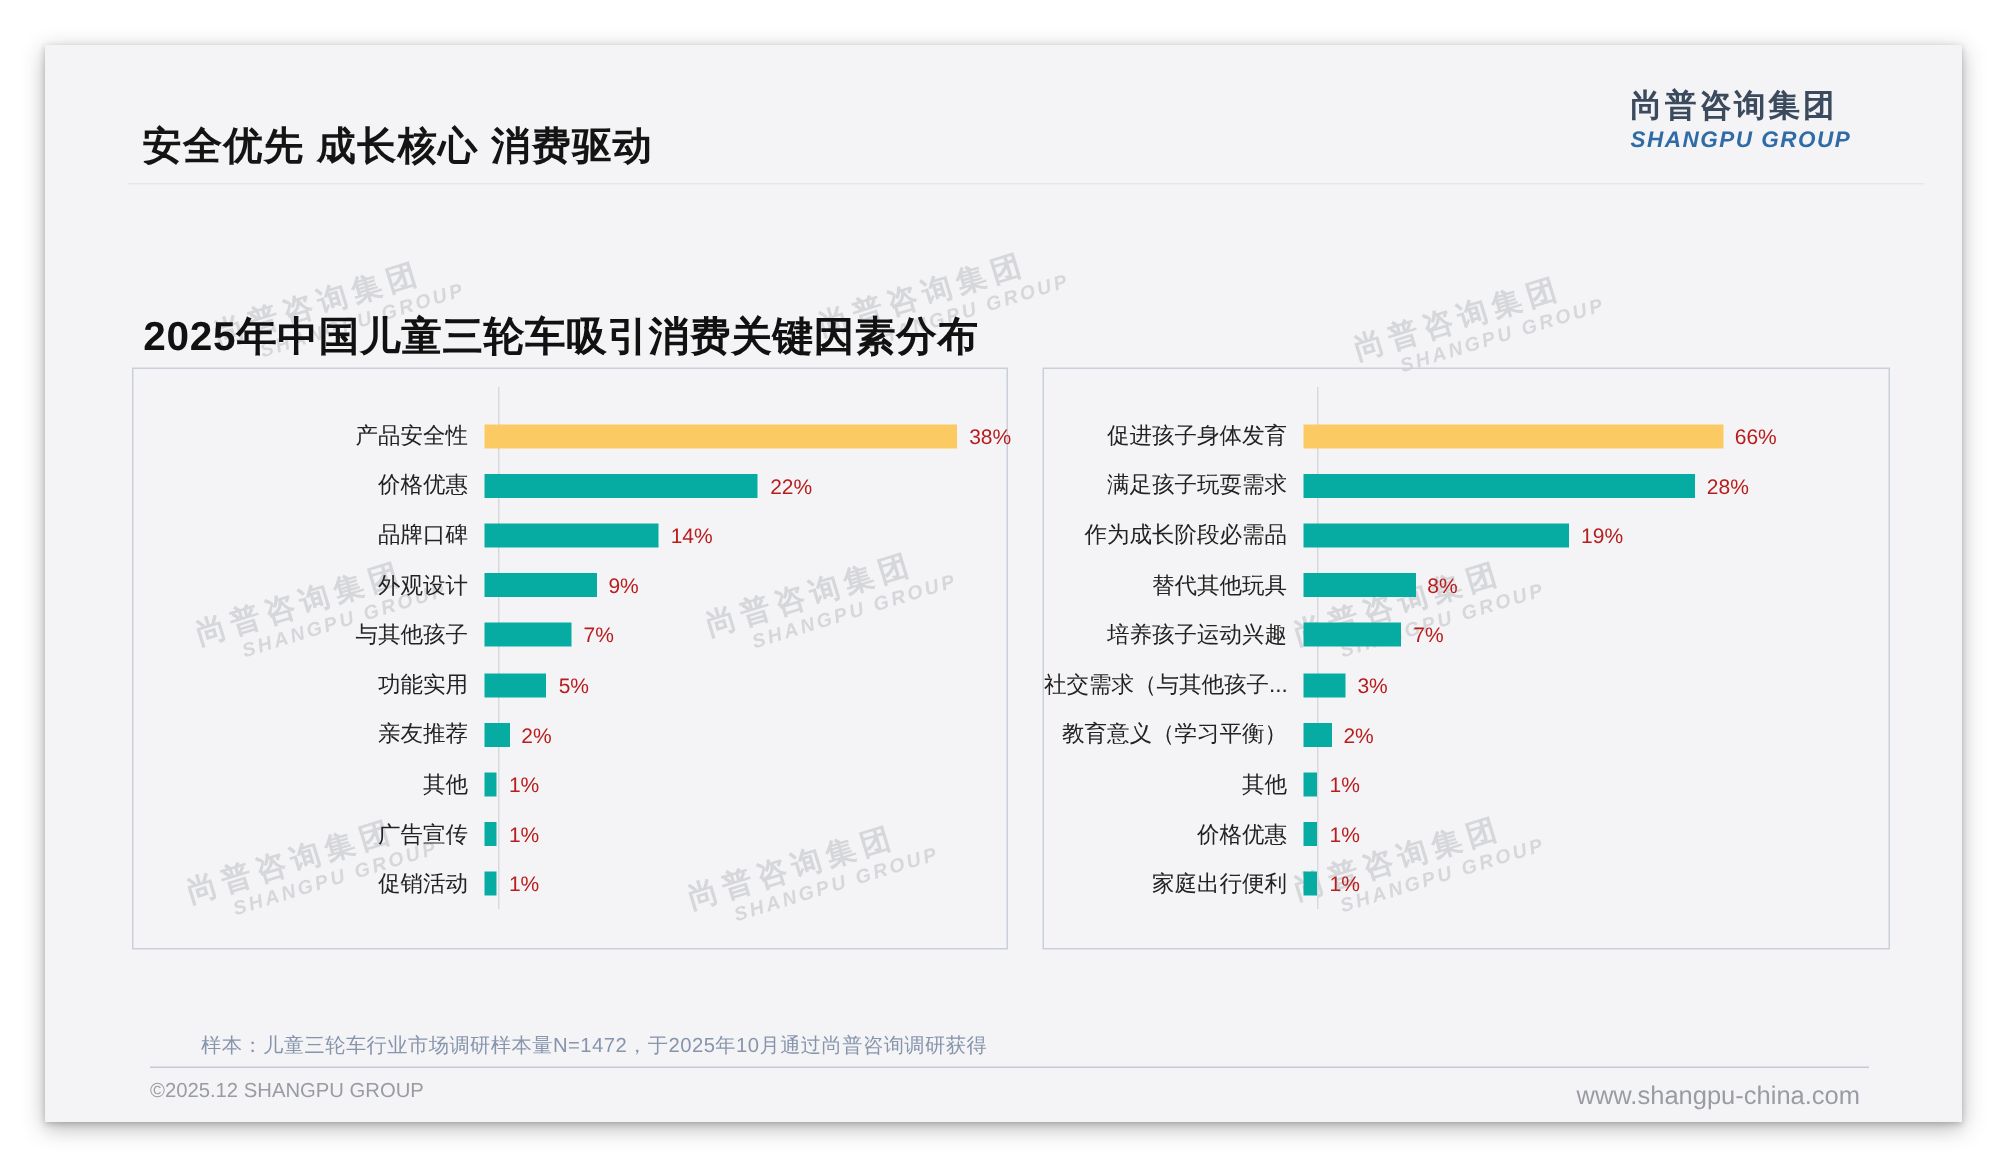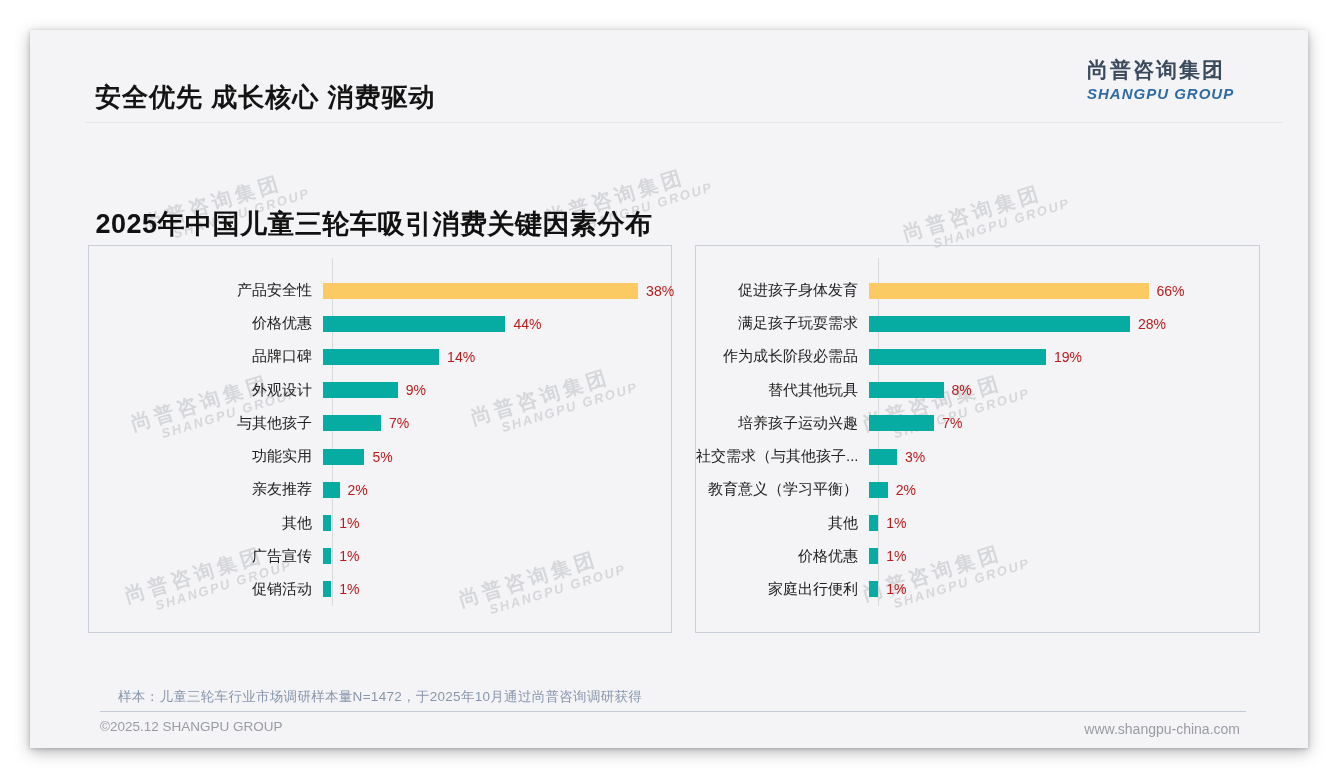--- a/index.html
+++ b/index.html
@@ -42,24 +42,24 @@
   .rows { position:absolute; left:0; right:8px; top:28px; bottom:26px; display:flex; flex-direction:column; justify-content:space-between; }
   .bar-row { display:flex; align-items:center; height:33px; }
   .bar-label {
     width:calc(var(--axis) - 10px); padding-right:10px; flex:none;
     text-align:right; font-size:15px; color:#222; white-space:nowrap; overflow:hidden;
   }
   .bar-track { flex:1; display:flex; align-items:center; margin-left:1px; }
   .bar-fill { height:16px; flex:none; }
   .bar-value { font-size:14px; color:#b91c1c; margin-left:8px; white-space:nowrap; }
   
-  .footnote { position:absolute; left:88px; top:658px; z-index:2; font-size:13.5px; color:#8795ac; letter-spacing:0.3px; }
+  .footnote { position:absolute; left:104px; top:658px; z-index:2; font-size:13.5px; color:#8795ac; letter-spacing:0.3px; }
   .footer-divider { position:absolute; left:70px; right:62px; top:681px; height:1px; background:#c4cbd6; z-index:2; }
   .copyright { position:absolute; left:70px; top:689px; z-index:2; font-size:13.5px; color:#999ca3; }
-  .website { position:absolute; right:68px; top:691px; z-index:2; font-size:14px; color:#999ca3;margin-left:48px; }
+  .website { position:absolute; right:68px; top:691px; z-index:2; font-size:17px; color:#999ca3;margin-left:48px; }
 </style>
 </head>
 <body>
 
 <div class="card">
 
   <div class="wm wm1">
       <span class="wm-cn">尚普咨询集团</span>
       <span class="wm-en">SHANGPU GROUP</span>
     </div>
@@ -112,21 +112,21 @@
           <span class="bar-label">产品安全性</span>
           <div class="bar-track">
             <div class="bar-fill" style="width: 92.6829%; background: rgb(251, 202, 99);"></div>
             <span class="bar-value">38%</span>
           </div>
         </div>
         <div class="bar-row">
           <span class="bar-label">价格优惠</span>
           <div class="bar-track">
             <div class="bar-fill" style="width: 53.6585%; background: rgb(6, 172, 161);"></div>
-            <span class="bar-value">44%</span>
+            <span class="bar-value">22%</span>
           </div>
         </div>
         <div class="bar-row">
           <span class="bar-label">品牌口碑</span>
           <div class="bar-track">
             <div class="bar-fill" style="width: 34.1463%; background: rgb(6, 172, 161);"></div>
             <span class="bar-value">14%</span>
           </div>
         </div>
         <div class="bar-row">

